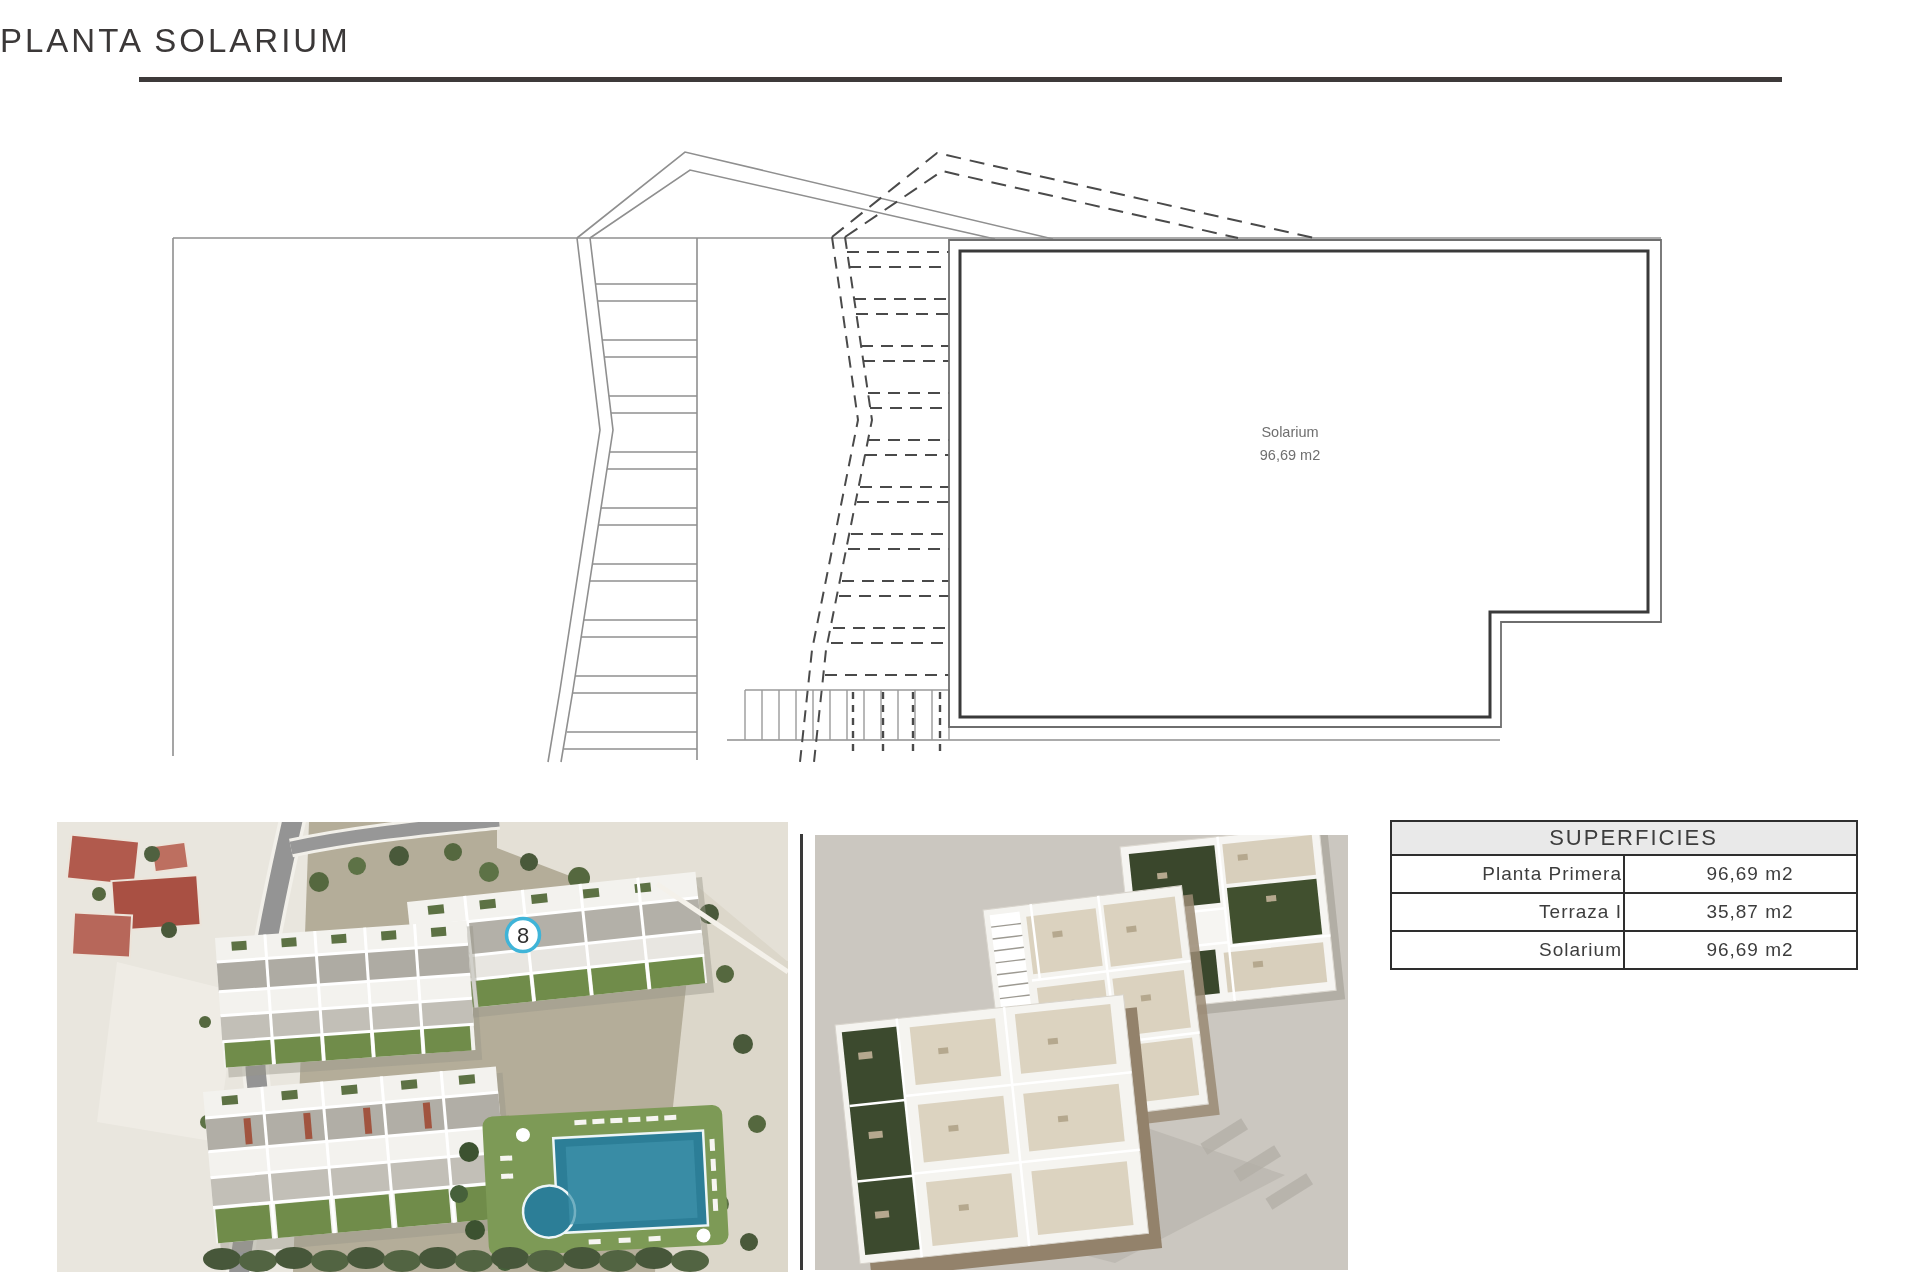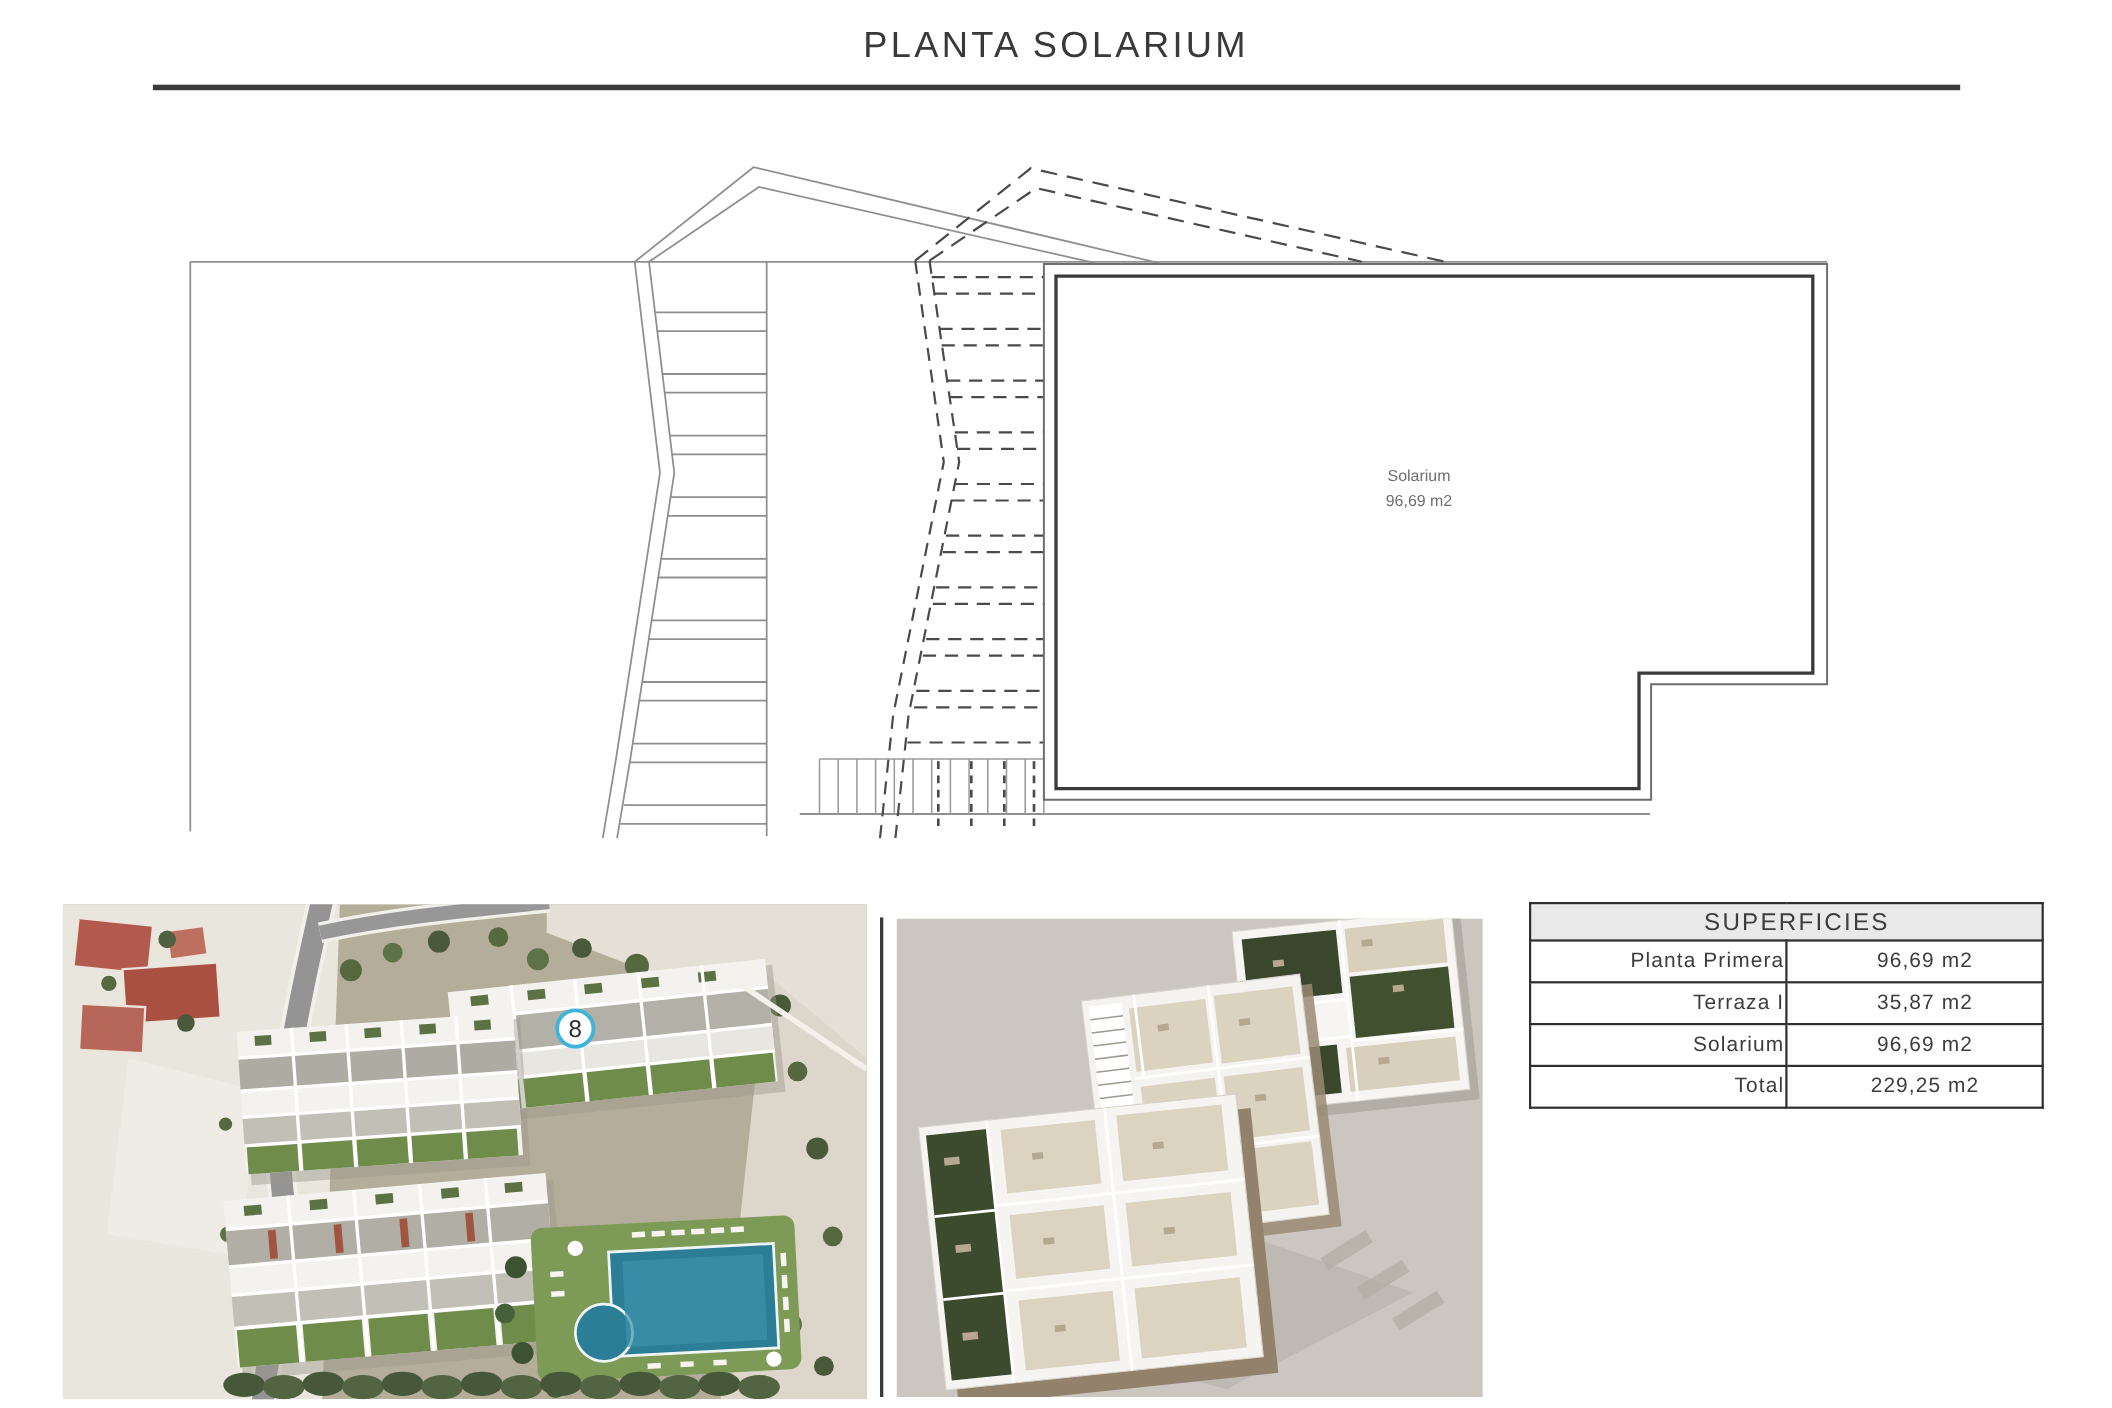--- a/index.html
+++ b/index.html
@@ -1,19 +1,19 @@
 <!DOCTYPE html>
 <html><head>
 <meta charset="utf-8">
 <style>
   html,body{margin:0;padding:0;background:#ffffff;}
   #page{position:relative;width:1920px;height:1280px;background:#ffffff;overflow:hidden;
         font-family:"Liberation Sans", sans-serif;color:#3b3838;}
   .abs{position:absolute;}
-  #doc-title{left:0;top:22px;width:1920px;text-align:center;font-size:33px;font-weight:400;
+  #doc-title{left:0;top:22px;width:1920px;text-align:left;font-size:33px;font-weight:400;
              letter-spacing:3px;color:#3b3838;}
   #title-rule{left:139px;top:77px;width:1643px;height:5px;background:#3d3a3a;}
   #plan-wrap{left:0;top:100px;width:1920px;height:715px;}
   #aerial-wrap{left:57px;top:822px;width:731px;height:450px;}
   #divider{left:800px;top:834px;width:3px;height:436px;background:#3a3a3a;}
   #render3d-wrap{left:815px;top:835px;width:533px;height:435px;}
   
   #sup-table{left:1390px;top:820px;width:468px;border-collapse:collapse;table-layout:fixed;}
   #sup-table th,#sup-table td{border:2px solid #2e2e2e;font-weight:400;color:#3d3d3d;padding-left:20px;}
   #sup-table th{height:30px;background:#e9e9e9;font-size:22px;letter-spacing:2px;}
@@ -452,20 +452,16 @@
         <td class="val">96,69 m2</td>
       </tr>
       <tr>
         <td class="lbl">Terraza I</td>
         <td class="val">35,87 m2</td>
       </tr>
       <tr>
         <td class="lbl">Solarium</td>
         <td class="val">96,69 m2</td>
       </tr>
-      <tr>
-        <td class="lbl">Total</td>
-        <td class="val">229,25 m2</td>
-      </tr>
     </tbody>
   </table>
 
 </div>
 
 </body></html>

